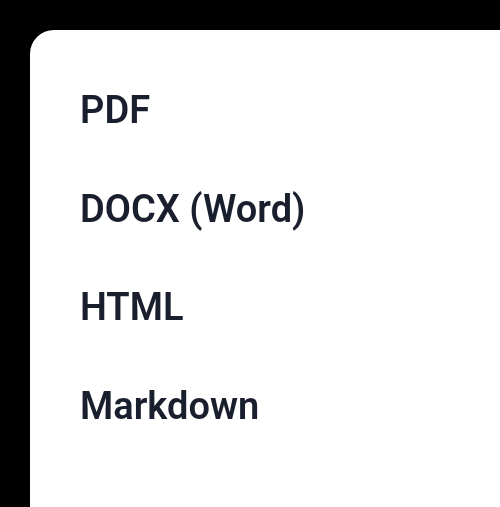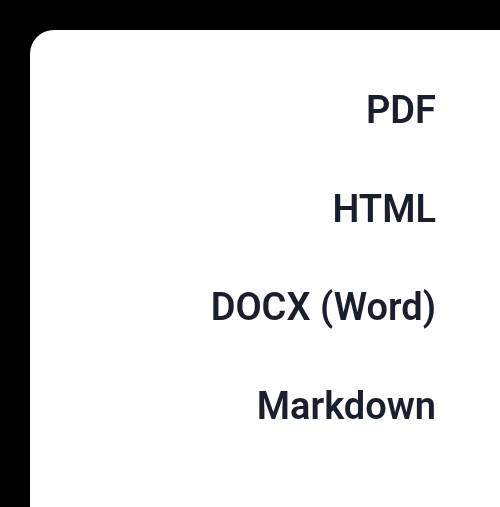--- a/index.html
+++ b/index.html
@@ -17,21 +17,20 @@
     }
     .dropdown {
       position: absolute;
       top: 30px;
       left: 30px;
       right: 0;
       bottom: 0;
       background: #ffffff;
       border-top-left-radius: 24px;
       padding: 58px 64px 40px 50px;
-      text-align: right;
     }
     .menu-item {
       display: block;
       font-size: 38px;
       font-weight: 600;
       color: #1a1f2e;
       line-height: 1.2;
       margin-bottom: 53px;
       cursor: pointer;
       user-select: none;
@@ -41,21 +40,21 @@
     }
   </style>
 </head>
 <body>
 
 <div class="dropdown">
   <div class="menu-item">
     <span>PDF</span>
   </div>
   <div class="menu-item">
-    <span>HTML</span>
+    <span>DOCX (Word)</span>
   </div>
   <div class="menu-item">
-    <span>DOCX (Word)</span>
+    <span>HTML</span>
   </div>
   <div class="menu-item">
     <span>Markdown</span>
   </div>
 </div>
 
 </body></html>

